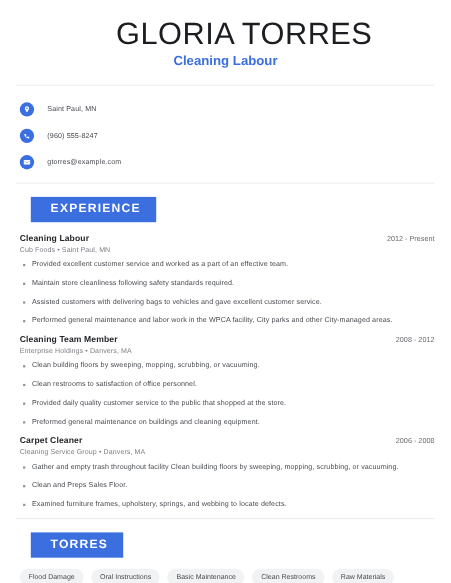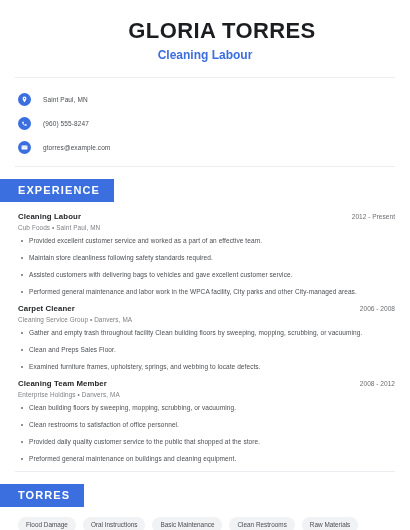--- a/index.html
+++ b/index.html
@@ -11,22 +11,22 @@
     background: #ffffff;
     font-family: "Liberation Sans", sans-serif;
     color: #2f3033;
     overflow: hidden;
   }
   .page { width: 410px; height: 530px; position: relative; }
 
   
   .hdr { padding-top: 18px; text-align: center; }
   .hdr-name {
-    font-size: 22px;
-    font-weight: bold;
+    font-size: 28px;
+    font-weight: normal;
     letter-spacing: 0.4px;
     color: #1b1d20;
     line-height: 26px;
     margin-left: 34px;
   }
   .hdr-role {
     font-size: 12px;
     font-weight: bold;
     color: #3b6fe0;
     margin-top: 4px;
@@ -71,21 +71,21 @@
   .sec-badge {
     display: inline-block;
     background: #3b6fe0;
     color: #ffffff;
     font-size: 11px;
     font-weight: bold;
     letter-spacing: 1.1px;
     padding: 5px 14px 5px 18px;
     line-height: 13px;
   }
-  .sec-wrap { margin-top: 12px; }
+  .sec-wrap { margin-top: 12px; padding-left: 28px; }
 
   
   .exp { padding: 10px 15px 0 18px; }
   .job { margin-bottom: 8px; }
   .job-top {
     display: flex;
     justify-content: space-between;
     align-items: baseline;
   }
   .job-title {
@@ -200,45 +200,45 @@
       <ul class="bullets">
         <li>Provided excellent customer service and worked as a part of an effective team.</li>
         <li>Maintain store cleanliness following safety standards required.</li>
         <li>Assisted customers with delivering bags to vehicles and gave excellent customer service.</li>
         <li>Performed general maintenance and labor work in the WPCA facility, City parks and other City-managed areas.</li>
       </ul>
     </div>
 
     <div class="job">
       <div class="job-top">
-        <span class="job-title">Carpet Cleaner</span>
-        <span class="job-date">2006 - 2008</span>
-      </div>
-      <div class="job-sub">Cleaning Service Group  •  Danvers, MA</div>
-      <ul class="bullets">
-        <li>Gather and empty trash throughout facility Clean building floors by sweeping, mopping, scrubbing, or vacuuming.</li>
-        <li>Clean and Preps Sales Floor.</li>
-        <li>Examined furniture frames, upholstery, springs, and webbing to locate defects.</li>
-      </ul>
-    </div>
-
-    <div class="job">
-      <div class="job-top">
         <span class="job-title">Cleaning Team Member</span>
         <span class="job-date">2008 - 2012</span>
       </div>
       <div class="job-sub">Enterprise Holdings  •  Danvers, MA</div>
       <ul class="bullets">
         <li>Clean building floors by sweeping, mopping, scrubbing, or vacuuming.</li>
         <li>Clean restrooms to satisfaction of office personnel.</li>
         <li>Provided daily quality customer service to the public that shopped at the store.</li>
         <li>Preformed general maintenance on buildings and cleaning equipment.</li>
       </ul>
     </div>
 
+    <div class="job">
+      <div class="job-top">
+        <span class="job-title">Carpet Cleaner</span>
+        <span class="job-date">2006 - 2008</span>
+      </div>
+      <div class="job-sub">Cleaning Service Group  •  Danvers, MA</div>
+      <ul class="bullets">
+        <li>Gather and empty trash throughout facility Clean building floors by sweeping, mopping, scrubbing, or vacuuming.</li>
+        <li>Clean and Preps Sales Floor.</li>
+        <li>Examined furniture frames, upholstery, springs, and webbing to locate defects.</li>
+      </ul>
+    </div>
+
   </div>
 
   <div class="divider"></div>
 
   <div class="sec-wrap">
     <span class="sec-badge">TORRES</span>
   </div>
 
   <div class="skills-area">
     <div class="pills">

